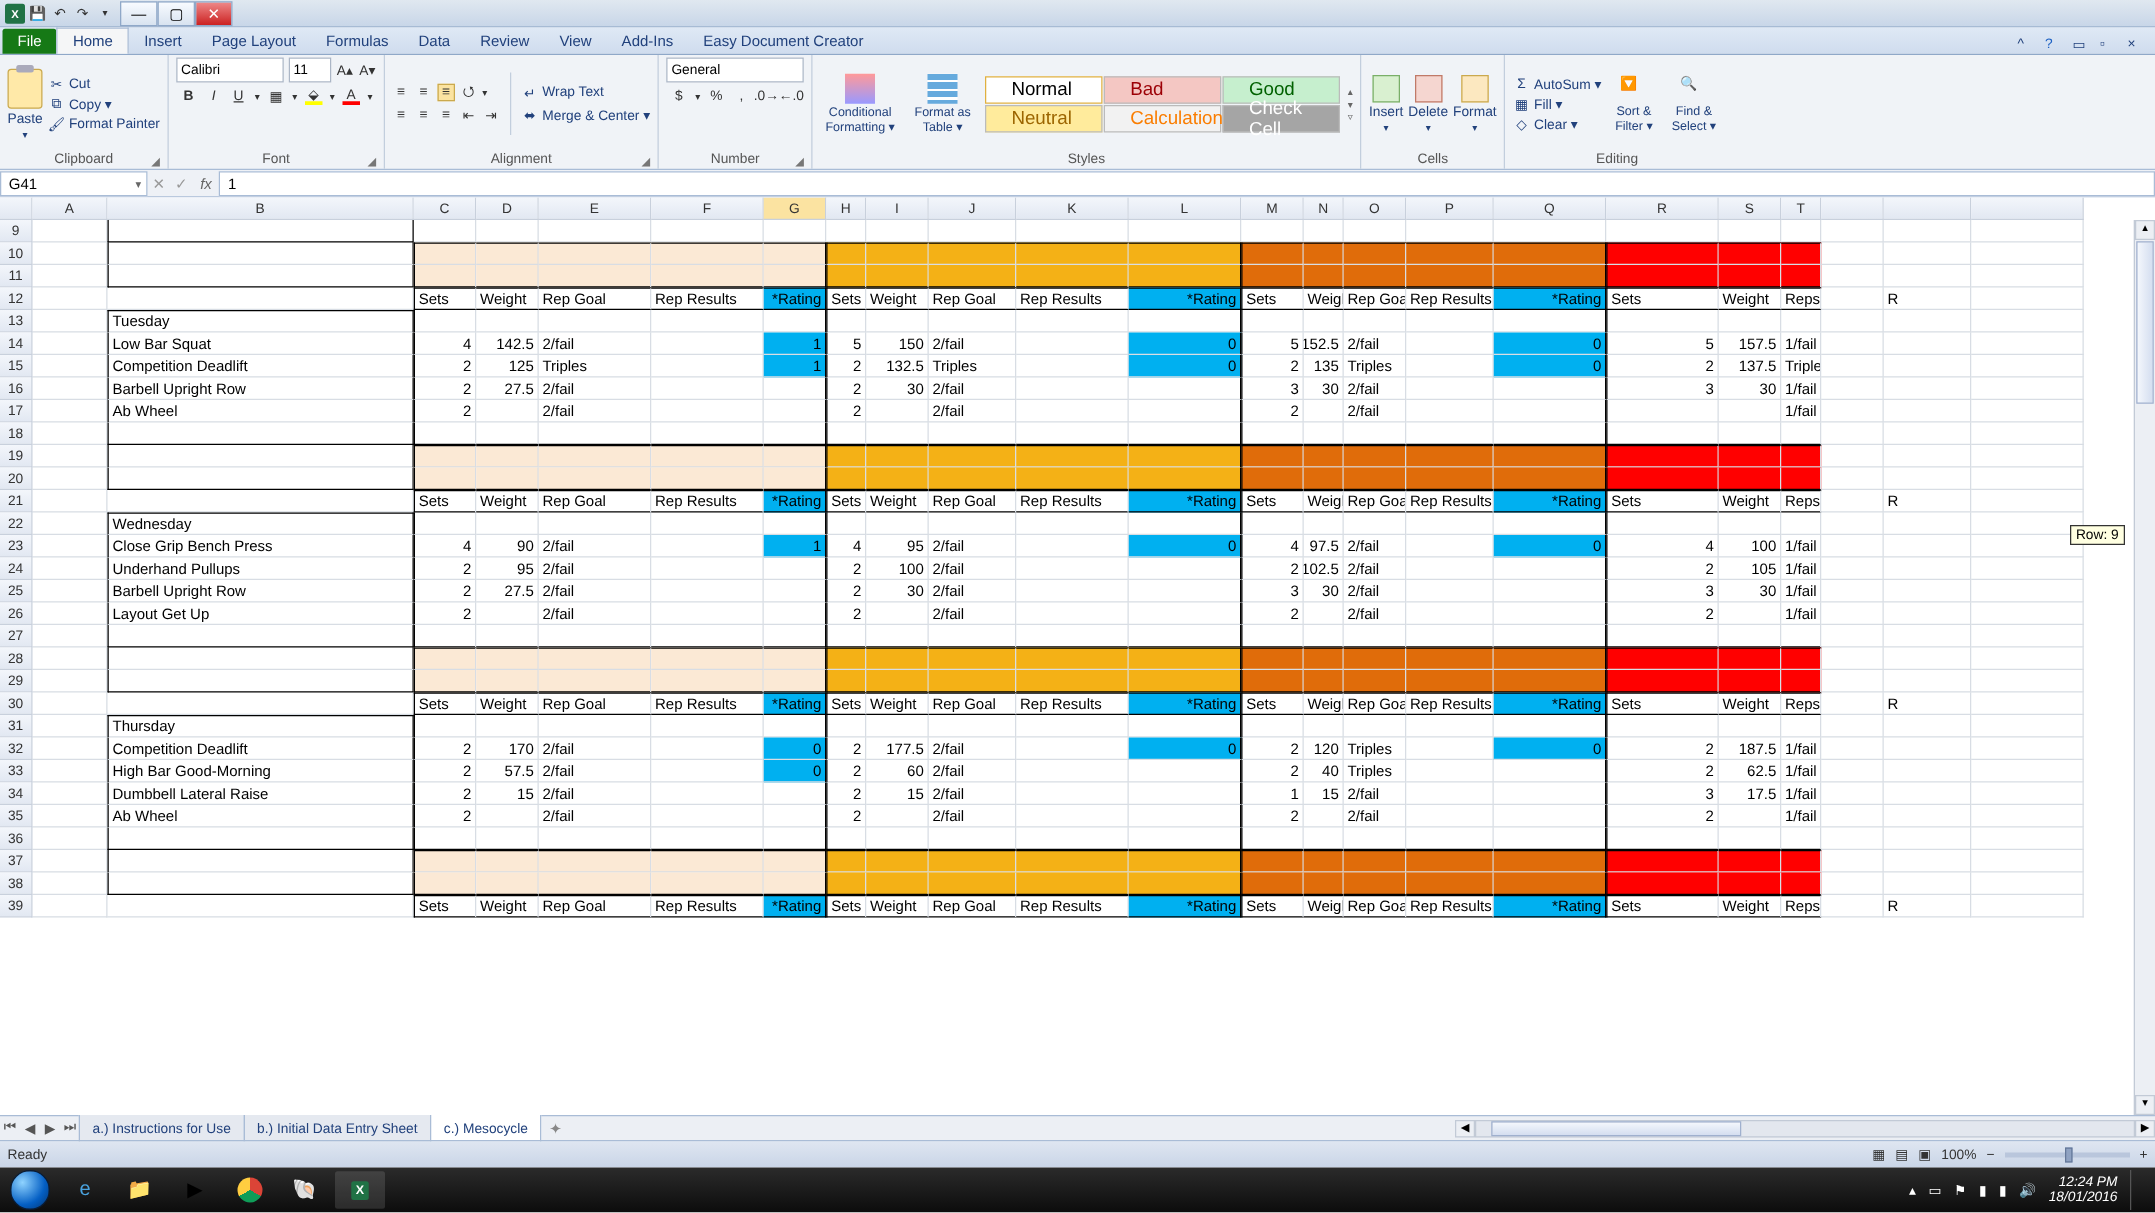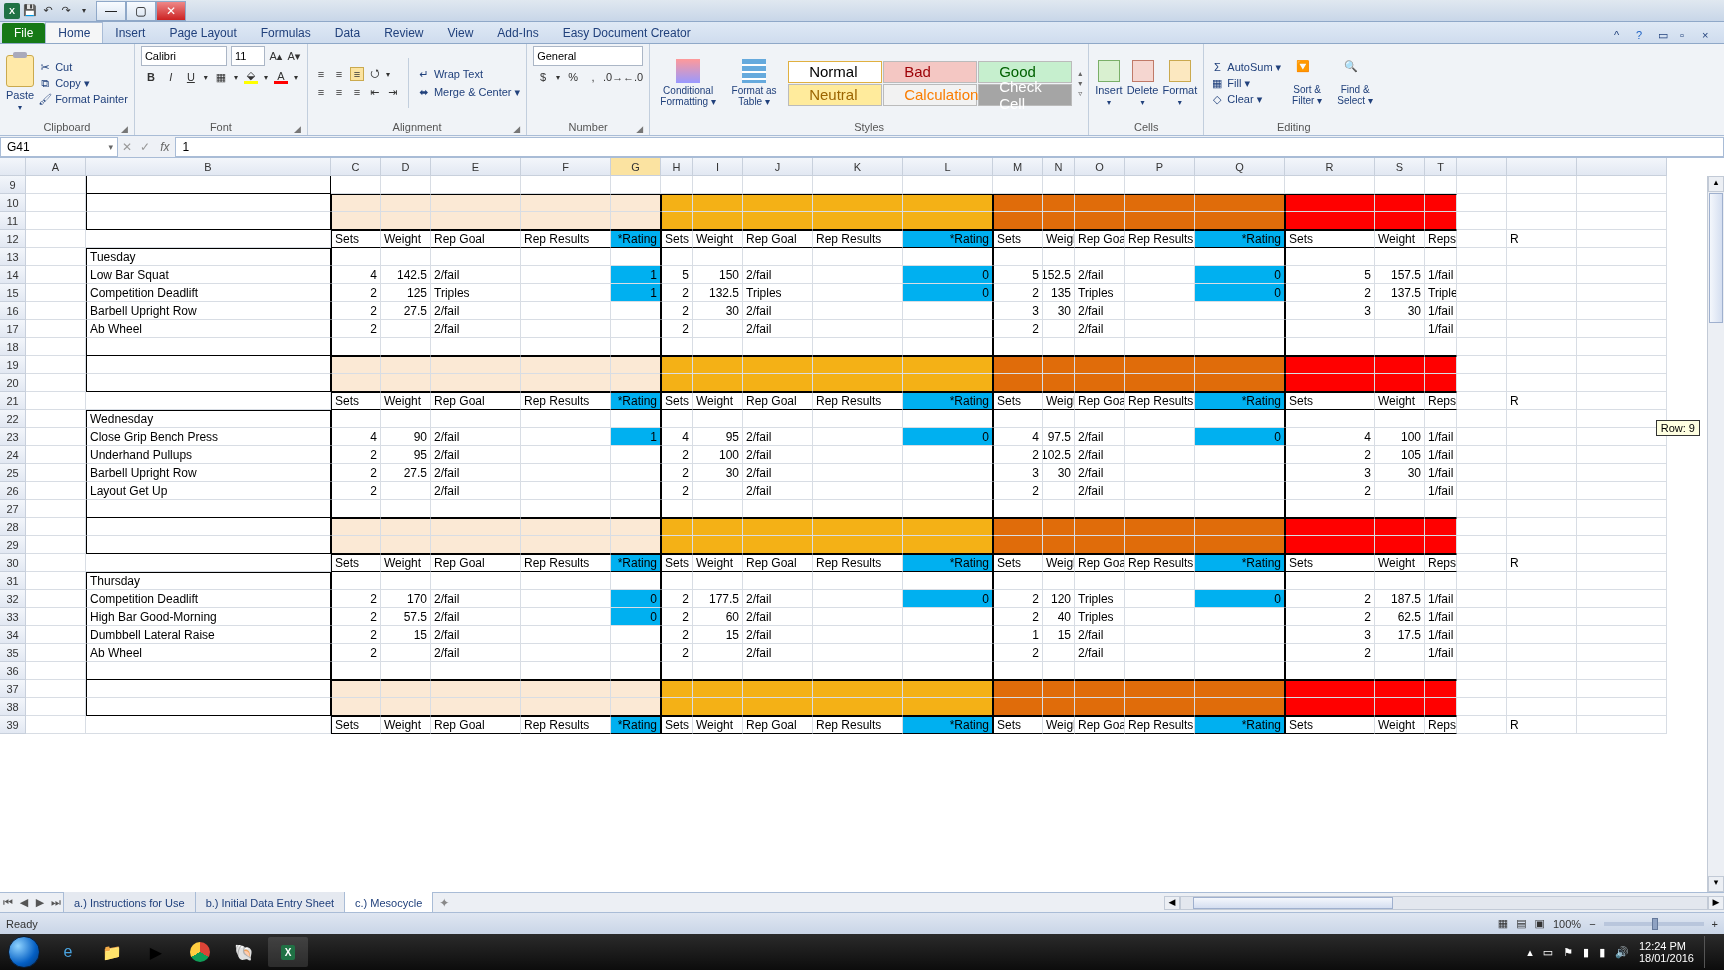--- a/index.html
+++ b/index.html
@@ -1157,19 +1157,19 @@
   <div class="tbtn" style="background:rgba(255,255,255,.12);">
       <span style="background:#207245;color:#fff;font-size:10px;font-weight:bold;padding:2px 4px;border-radius:2px;">X</span>
     </div>
   <div class="tray">
     <span>▴</span>
     <span>▭</span>
     <span>⚑</span>
     <span>▮</span>
     <span>▮</span>
     <span>🔊</span>
-    <div style="line-height:1.1;">
+    <div style="text-align:right;line-height:1.1;font-style:italic;">
       <div>12:24 PM</div>
       <div>18/01/2016</div>
     </div>
     <div style="width:8px;height:32px;border-left:1px solid #555;"></div>
   </div>
 </div>
 
 </body></html>

